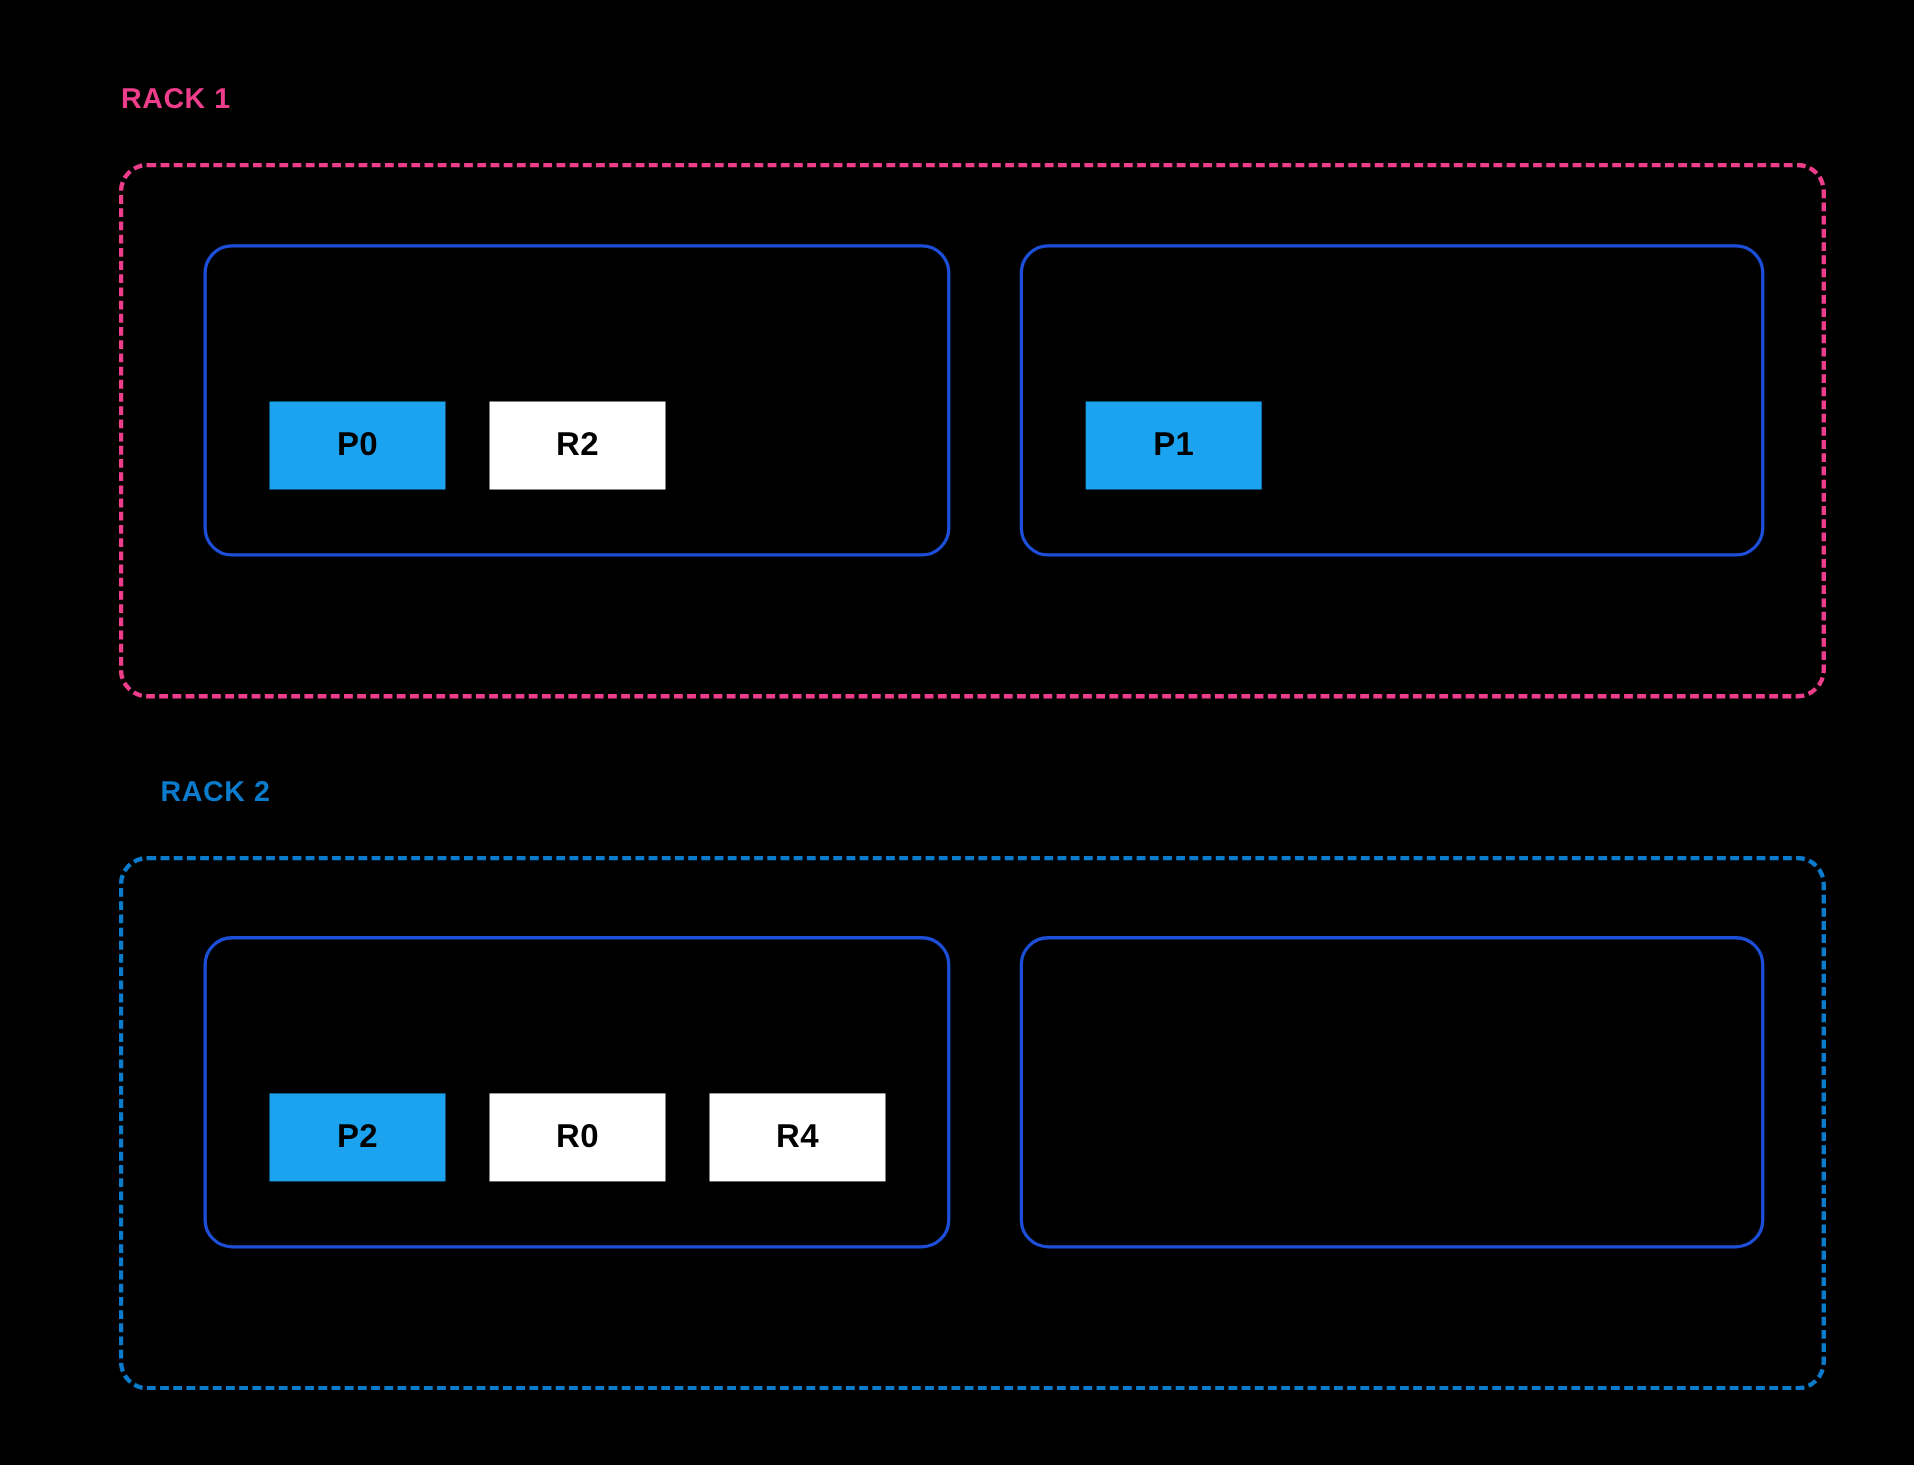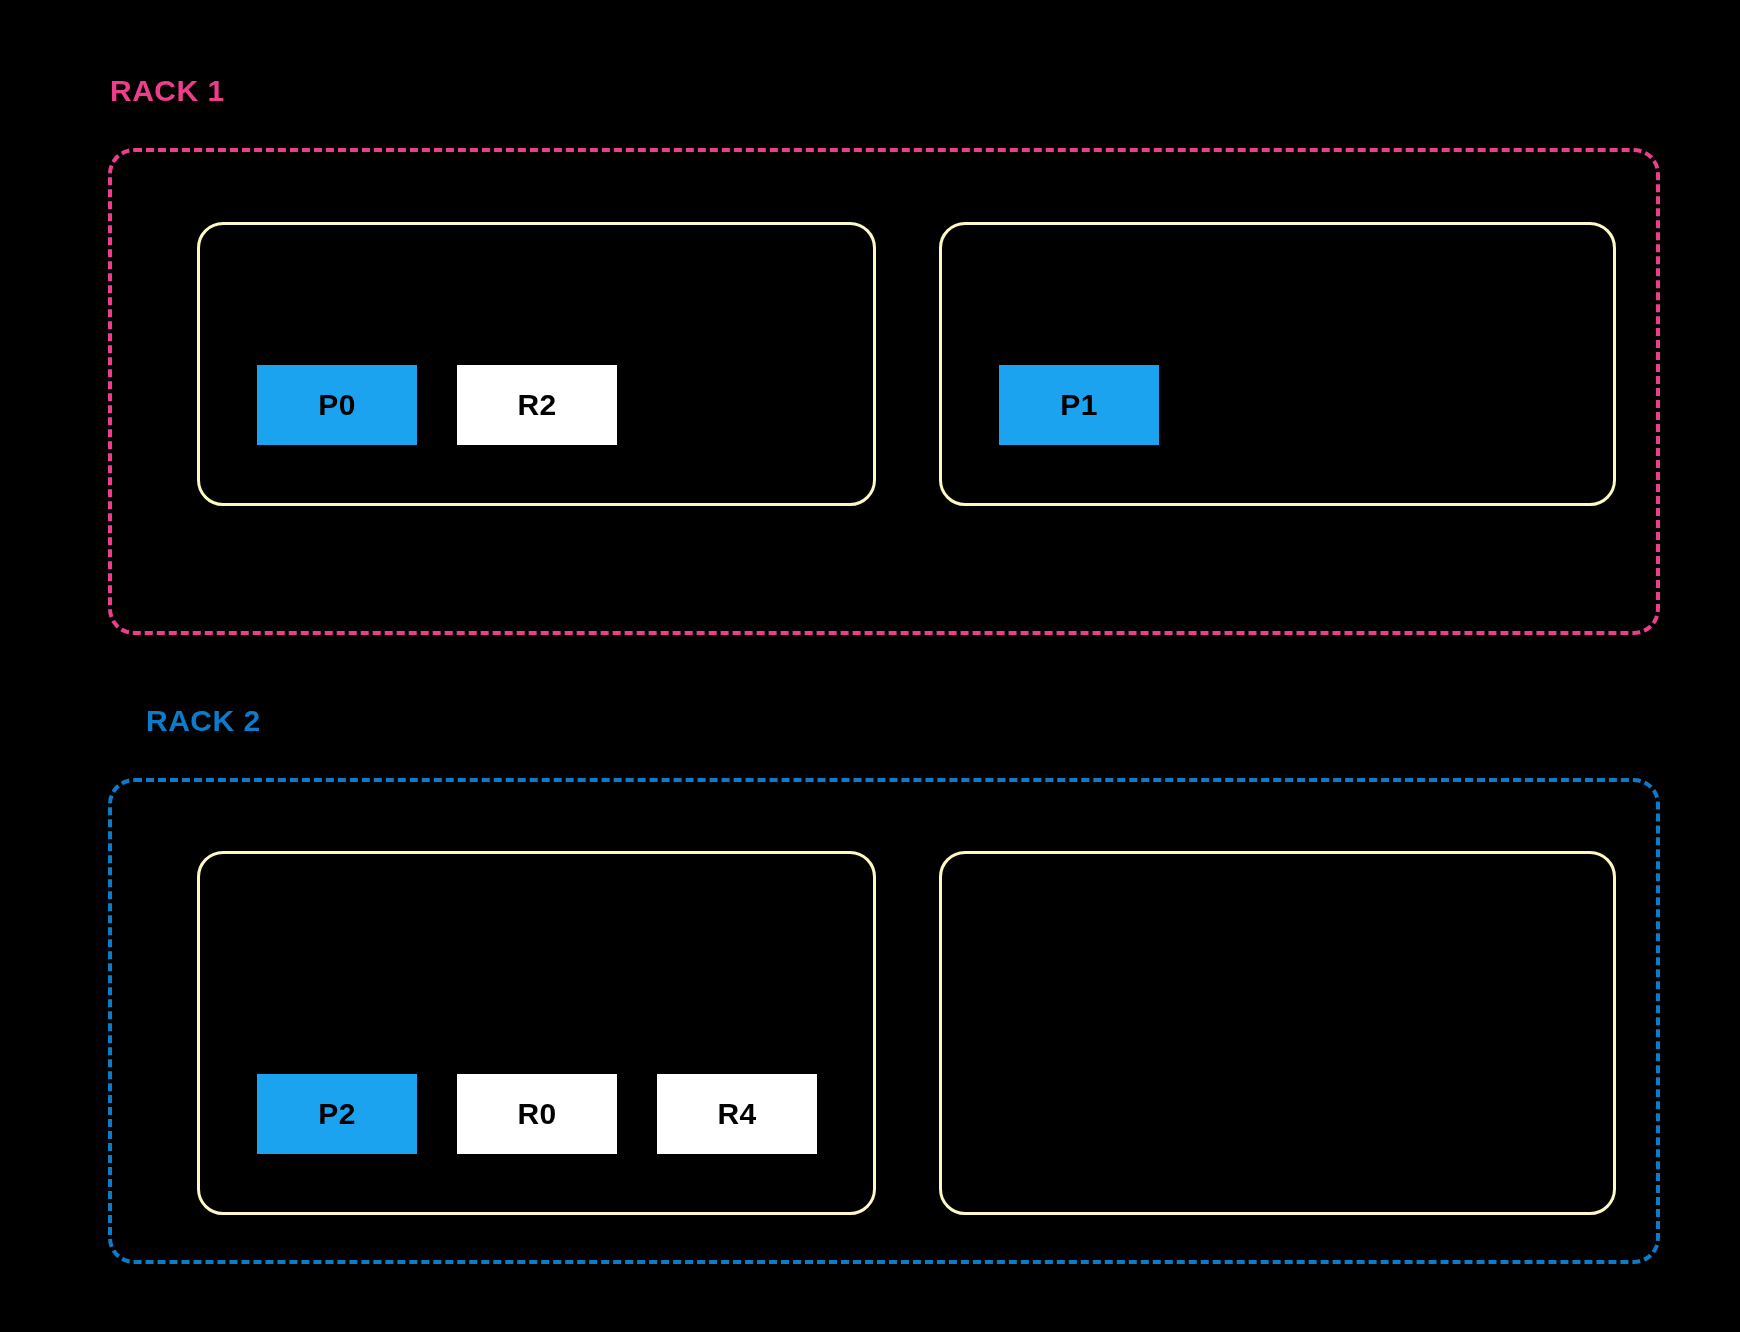--- a/index.html
+++ b/index.html
@@ -21,21 +21,21 @@
     position: absolute;
     left: 0;
     top: 0;
     width: 1740px;
     height: 1332px;
   }
 
   
   .rack-label {
     position: absolute;
-    font-size: 30px;
+    font-size: 26px;
     font-weight: 700;
     letter-spacing: 0.5px;
     line-height: 1;
     white-space: nowrap;
   }
   #rack-1-label { left: 110px; top: 76px; color: #EE3D8B; }
   #rack-2-label { left: 110px; top: 706px; color: #0B7BCB; margin-left: 36px; }
 
   
   .rack {
@@ -54,29 +54,28 @@
   #rack-2 {
     left: 108px;  top: 778px;
     width: 1552px; height: 486px;
     border-color: #0B7BCB;
   }
 
   
   .node-group {
     position: absolute;
     box-sizing: border-box;
-    border: 3px solid #fef9c3;
+    border: 3px solid #1d4ed8;
     border-radius: 26px;
     background: transparent;
-    margin-left: 12px;
   }
   .node-group.g1 { left: 73px;  width: 679px; }
   .node-group.g2 { left: 815px; width: 677px; }
   #rack-1 .node-group { top: 70px; height: 284px; }
-  #rack-2 .node-group { top: 69px; height: 364px; padding-left: 22px; }
+  #rack-2 .node-group { top: 69px; height: 284px; padding-left: 22px; }
 
   
   .chip-row {
     position: absolute;
     left: 57px;
     bottom: 58px;
     display: flex;
     flex-direction: row;
     gap: 40px;
   }

